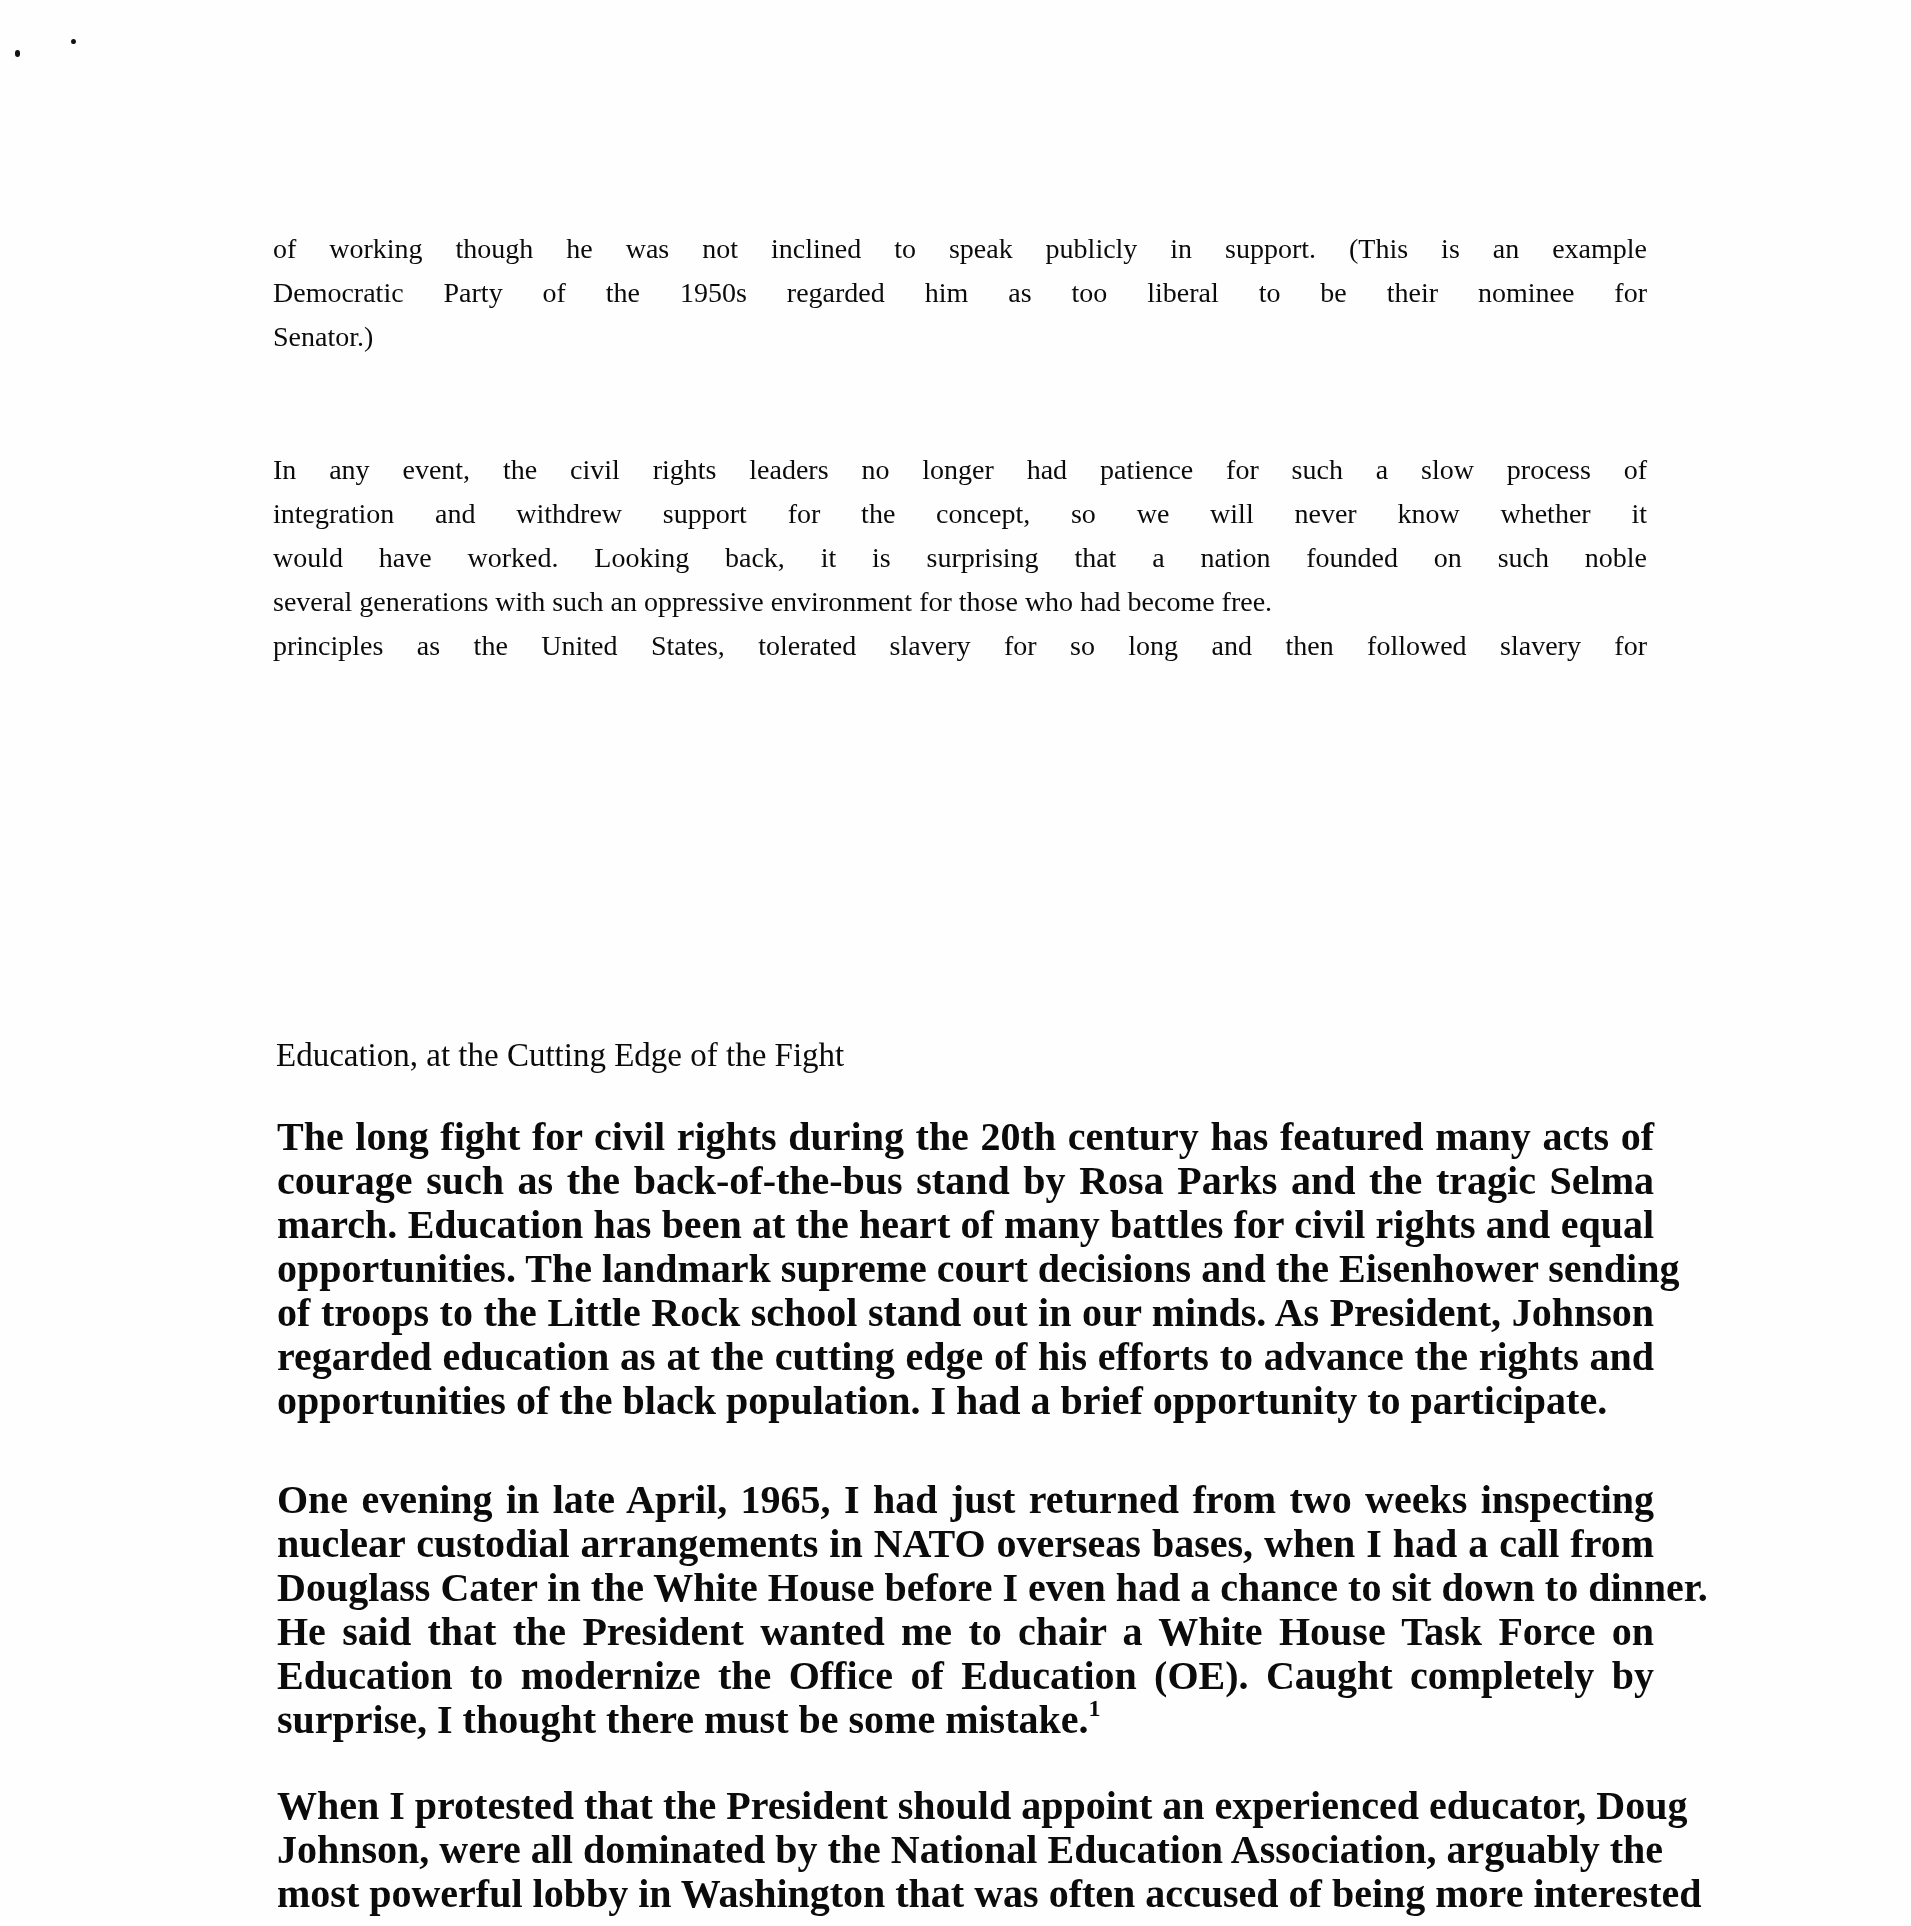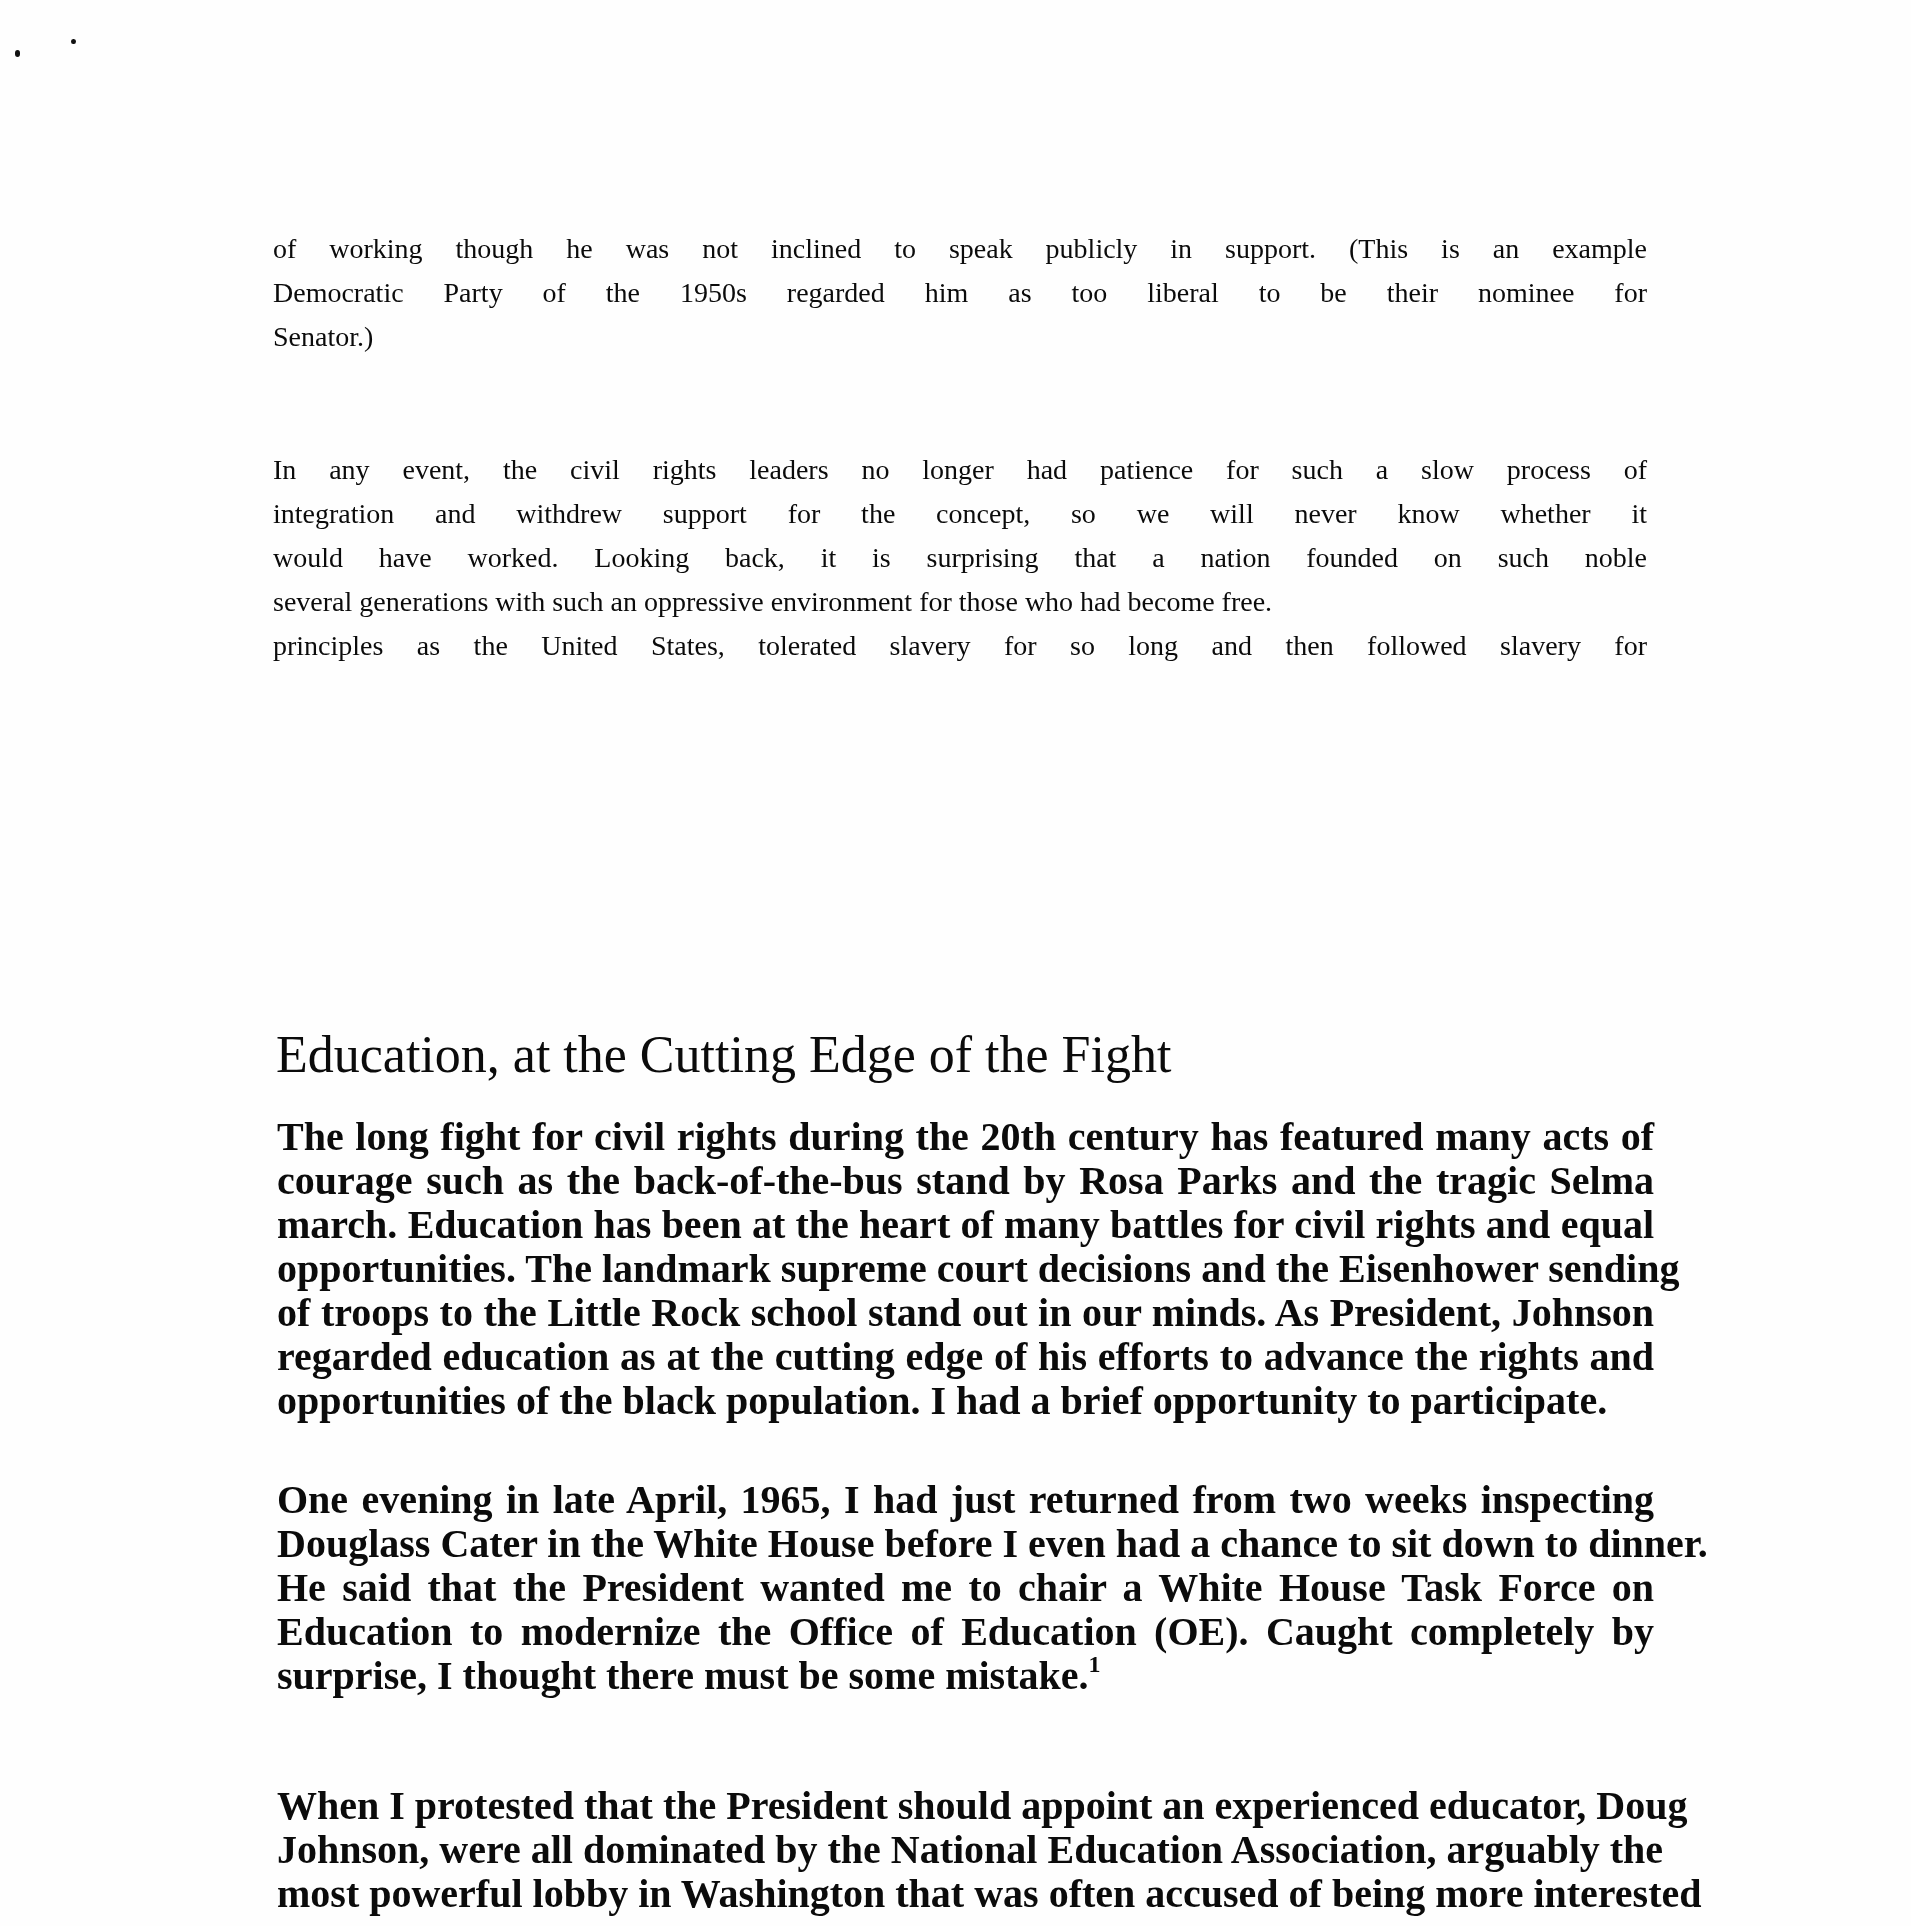--- a/index.html
+++ b/index.html
@@ -49,21 +49,21 @@
   }
   .bold-text {
     left: 277px;
     width: 1377px;
     font-size: 40px;
     line-height: 44px;
     font-weight: bold;
   }
   .heading {
     left: 276px;
-    font-size: 52px;
+    font-size: 33px;
     line-height: 50px;
     font-weight: normal;
     white-space: nowrap;
   }
   .sup {
     font-size: 24px;
     vertical-align: 17px;
     line-height: 0;
   }
   .u {
@@ -101,20 +101,21 @@
     <span class="line">courage such as the back-of-the-bus stand by Rosa Parks and the tragic Selma</span>
     <span class="line">march. Education has been at the heart of many battles for civil rights and equal</span>
     <span class="line">opportunities.  The landmark supreme court decisions and the Eisenhower sending</span>
     <span class="line">of troops to the Little Rock school stand out in our minds.  As President, Johnson</span>
     <span class="line">regarded education as at the cutting edge of his efforts to advance the rights and</span>
     <span class="line last">opportunities of the black population.  I had a brief opportunity to participate.</span>
   </div>
 
   <div class="block bold-text" style="top:1478px;">
     <span class="line">One evening in late April, 1965, I had just returned from two weeks inspecting</span>
+    <span class="line">nuclear custodial arrangements in NATO overseas bases, when I had a call from</span>
     <span class="line">Douglass Cater in the White House before I even had a chance to sit down to dinner.</span>
     <span class="line">He said that the President wanted me to chair a White House Task Force on</span>
     <span class="line">Education to modernize the Office of Education (OE).  Caught completely by</span>
     <span class="line last"><span>surprise, I thought there must be some mistake.</span><span class="sup">1</span></span>
   </div>
 
   <div class="block bold-text" style="top:1784px;">
     <span class="line">When I protested that the President should appoint an experienced educator, Doug</span>
     <span class="line">Johnson, were all dominated by the National Education Association, arguably the</span>
     <span class="line">most powerful lobby in Washington that was often accused of being more interested</span>

